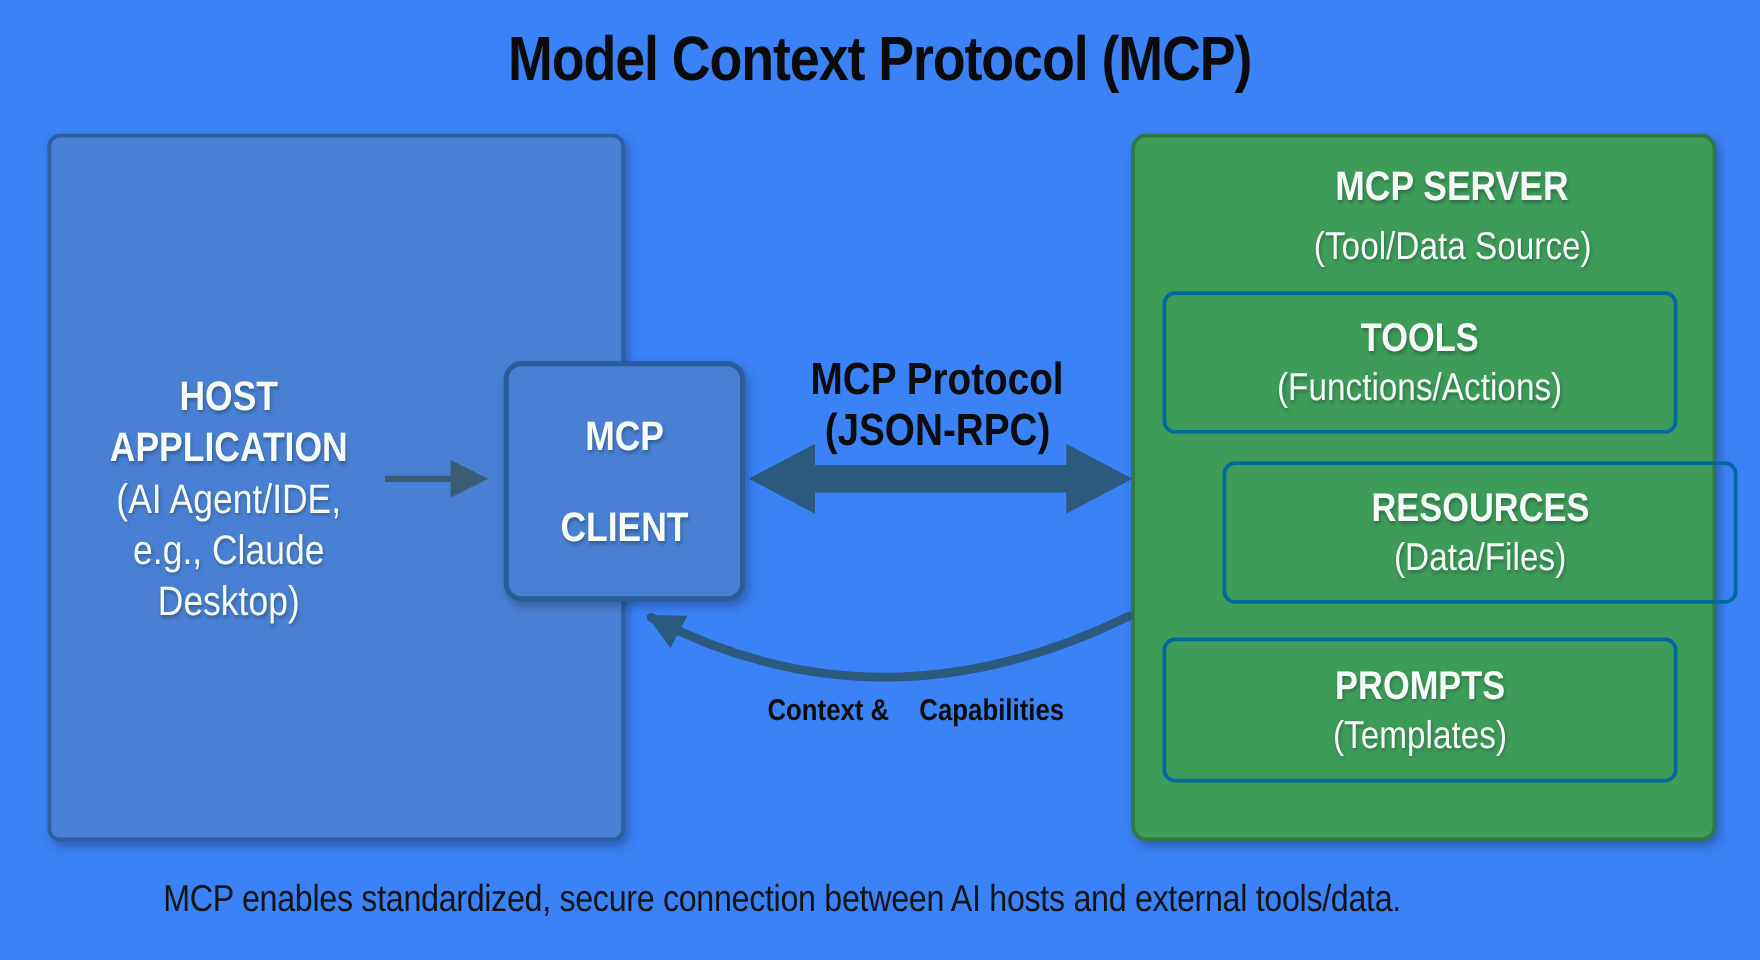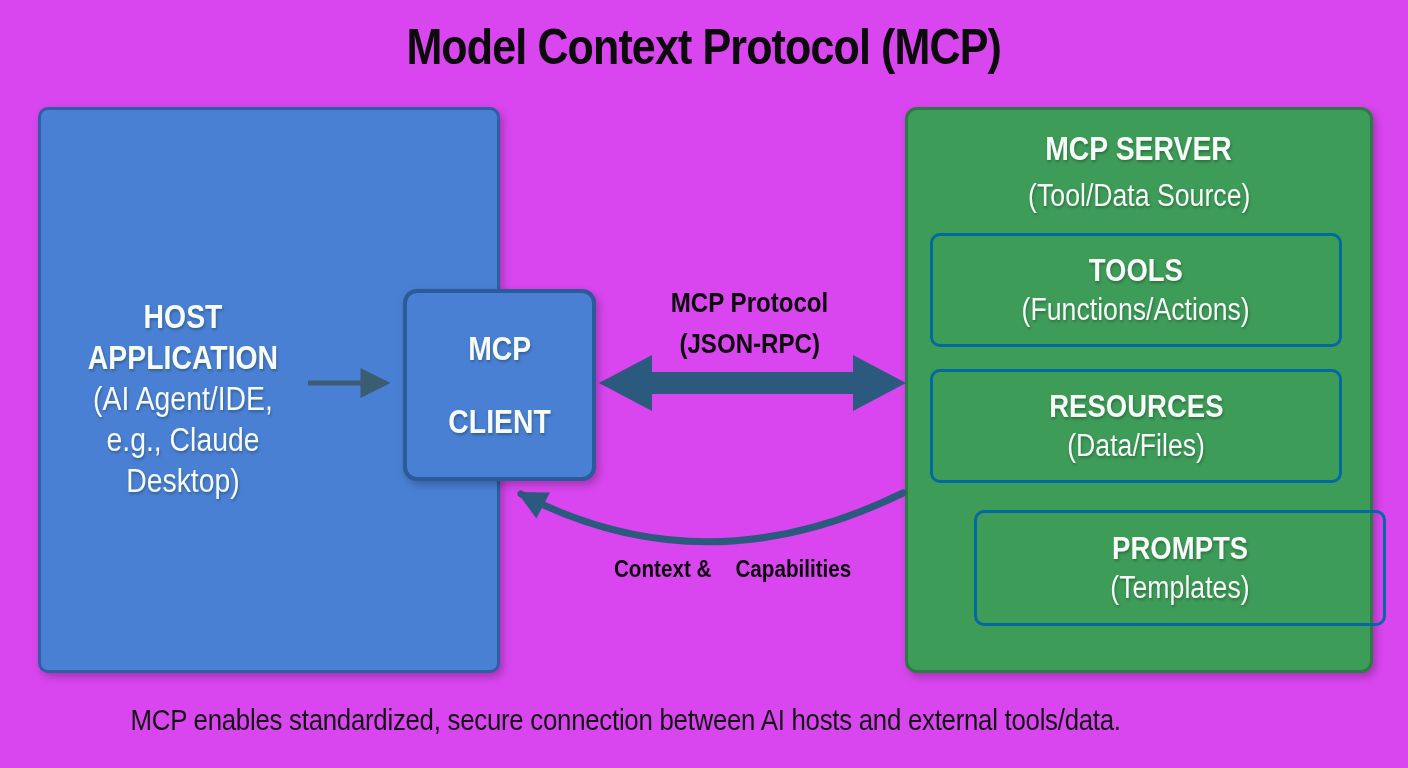--- a/index.html
+++ b/index.html
@@ -1,18 +1,18 @@
 <!DOCTYPE html>
 <html><head>
 <meta charset="utf-8">
 <style>
   html,body{margin:0;padding:0;background:#ffffff;}
   .stage{
     position:relative;width:1408px;height:768px;overflow:hidden;
-    background:#d946ef;font-family:"Liberation Sans",sans-serif;
+    background:#3b82f6;font-family:"Liberation Sans",sans-serif;
   }
   .squish{display:inline-block;transform:scaleX(.86);transform-origin:50% 50%;white-space:nowrap;}
 
   .title{
     position:absolute;left:0;top:18px;width:1408px;margin:0;text-align:center;
     font-size:50px;font-weight:bold;color:#0b0b0b;letter-spacing:-1px;
   }
 
   .box{position:absolute;box-sizing:border-box;box-shadow:3px 4px 8px rgba(0,0,0,.25);gap:32px;}
   .host-box{
@@ -27,40 +27,40 @@
   .server-box{
     left:905px;top:107px;width:468px;height:566px;border-radius:12px;
     background:#3e9c59;border:3px solid #2d7a44;
   }
   .inner-box{
     position:absolute;left:930px;width:412px;height:114px;border-radius:10px;
     border:3px solid #0369a1;box-sizing:border-box;box-shadow:none;
     display:flex;flex-direction:column;align-items:center;justify-content:center;
   }
   .inner-tools{top:233px;}
-  .inner-resources{top:369px;}
-  .inner-prompts{top:510px;height:116px;margin-left:44px;}
+  .inner-resources{top:369px;margin-left:48px;}
+  .inner-prompts{top:510px;height:116px;}
 
   .light-text{color:#f6fbf8;text-shadow:1px 2px 3px rgba(15,35,25,.35);text-align:center;}
   .host-text{
     position:absolute;left:38px;top:296px;width:290px;
     font-size:33px;line-height:41px;
   }
   .host-text .cap{font-weight:bold;}
   .client-line{font-size:33px;line-height:41px;font-weight:bold;}
   .server-header{
-    position:absolute;left:905px;top:128px;width:468px;line-height:41px;
+    position:absolute;left:905px;top:128px;width:468px;line-height:41px;padding-left:23px;
   }
   .server-header .l1{font-size:33px;font-weight:bold;}
   .server-header .l2{font-size:31px;}
   .inner-box .l1{font-size:32px;font-weight:bold;line-height:40px;}
   .inner-box .l2{font-size:31px;line-height:40px;}
 
   .black-label{position:absolute;text-align:center;color:#0c0c0c;font-weight:bold;}
-  .protocol-label{left:600px;top:282px;width:300px;font-size:28px;line-height:41px;text-decoration:underline;}
+  .protocol-label{left:600px;top:282px;width:300px;font-size:36px;line-height:41px;text-decoration:underline;}
   .context-label{left:583px;top:549px;width:300px;font-size:24px;line-height:40px;}
 
   .caption{
     position:absolute;left:0;top:703px;width:1252px;text-align:center;
     font-size:30px;color:#141414;letter-spacing:-.3px;
   }
 
   .arrows-layer{position:absolute;left:0;top:0;pointer-events:none;}
 </style>
 </head>

